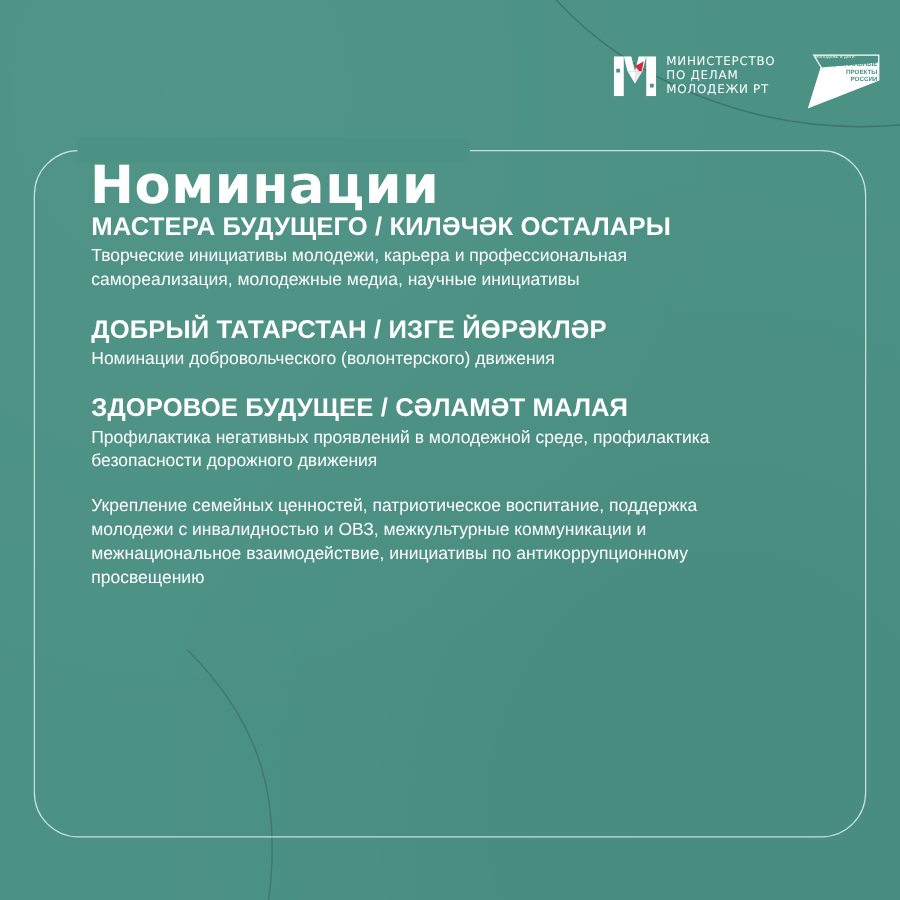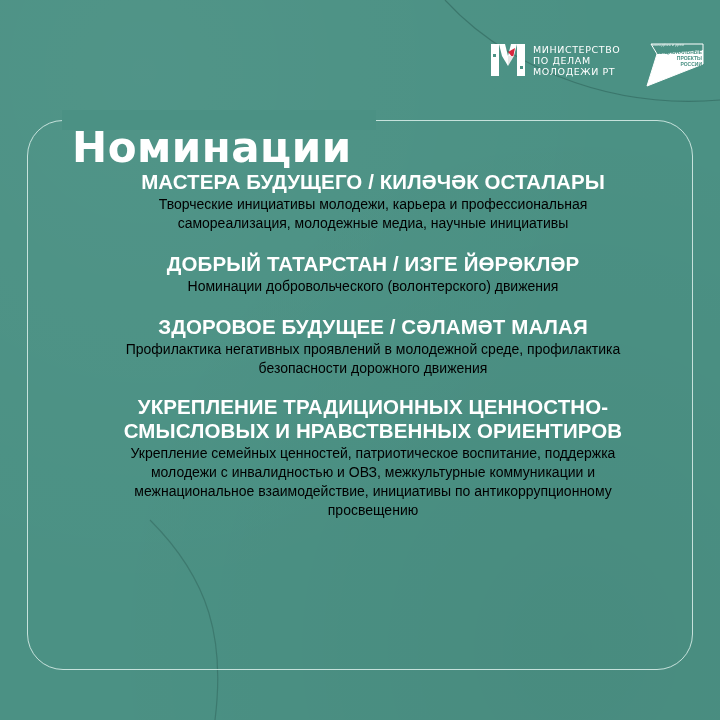--- a/index.html
+++ b/index.html
@@ -26,41 +26,41 @@
     position:absolute; left:62px; top:110px; width:314px; height:20px;
     background:#4b9184;
   }
   .title {
     position:absolute; left:72px; top:84px;
     font-family:"DejaVu Sans", sans-serif;
     font-weight:bold; font-size:42px; letter-spacing:0.5px;
     line-height:56px;
     margin-top:36px;
   }
-  .logo-wrap { position:absolute; left:491px; top:44px; display:flex; align-items:flex-start; }
+  .logo-wrap { position:absolute; left:491px; top:44px; display:flex; align-items:flex-end; }
   .m-logo { width:34px; height:32px; position:relative; }
   .ministry-text {
     margin-left:8px;
     font-family:"DejaVu Sans", sans-serif;
     font-size:9.5px; line-height:11px; letter-spacing:0.6px;
   }
   .np-logo { position:absolute; left:645px; top:40px; width:60px; height:48px; }
   .np-small { position:absolute; left:652px; top:42px; font-size:4px; color:#e6f2ef; }
   .np-big {
     position:absolute; left:654px; top:49px; font-size:5px; line-height:6px;
     color:#4b9184; text-align:right; width:48px; font-weight:bold;
   }
-  .content { position:absolute; left:73px; top:170px; width:600px;text-align:center; }
+  .content { position:absolute; left:73px; top:170px; width:600px; }
   .section { margin:0; }
   .section-title {
     font-weight:bold; font-size:20.5px; line-height:24px; letter-spacing:0.1px;
     white-space:pre-line;
   }
   .section-desc {
-    font-size:14px; line-height:19px; color:#000000;
+    font-size:14px; line-height:19px; color:#ffffff;
     white-space:pre-line; margin-top:1px;
   }
 </style>
 </head>
 <body>
 
 <div class="bg-noise"></div>
 <svg class="bg-curve" width="720" height="720" viewBox="0 0 720 720">
   <path d="M445 0 C 500 60, 600 110, 720 100" stroke="rgba(30,70,62,0.35)" stroke-width="1.2" fill="none"></path>
   <path d="M150 520 C 210 580, 225 640, 215 720" stroke="rgba(30,70,62,0.3)" stroke-width="1.2" fill="none"></path>
@@ -110,20 +110,18 @@
   <div class="section" style="margin-top:19px">
     <div class="section-title">ДОБРЫЙ ТАТАРСТАН / ИЗГЕ ЙӨРӘКЛӘР</div>
     <div class="section-desc">Номинации добровольческого (волонтерского) движения</div>
   </div>
   <div class="section" style="margin-top:19px">
     <div class="section-title">ЗДОРОВОЕ БУДУЩЕЕ / СӘЛАМӘТ МАЛАЯ</div>
     <div class="section-desc">Профилактика негативных проявлений в молодежной среде, профилактика
 безопасности дорожного движения</div>
   </div>
   <div class="section" style="margin-top:17px">
-    <div class="section-title">УКРЕПЛЕНИЕ ТРАДИЦИОННЫХ ЦЕННОСТНО-
-СМЫСЛОВЫХ И НРАВСТВЕННЫХ ОРИЕНТИРОВ</div>
     <div class="section-desc">Укрепление семейных ценностей, патриотическое воспитание, поддержка
 молодежи с инвалидностью и ОВЗ, межкультурные коммуникации и
 межнациональное взаимодействие, инициативы по антикоррупционному
 просвещению</div>
   </div>
 </div>
 
 </body></html>

